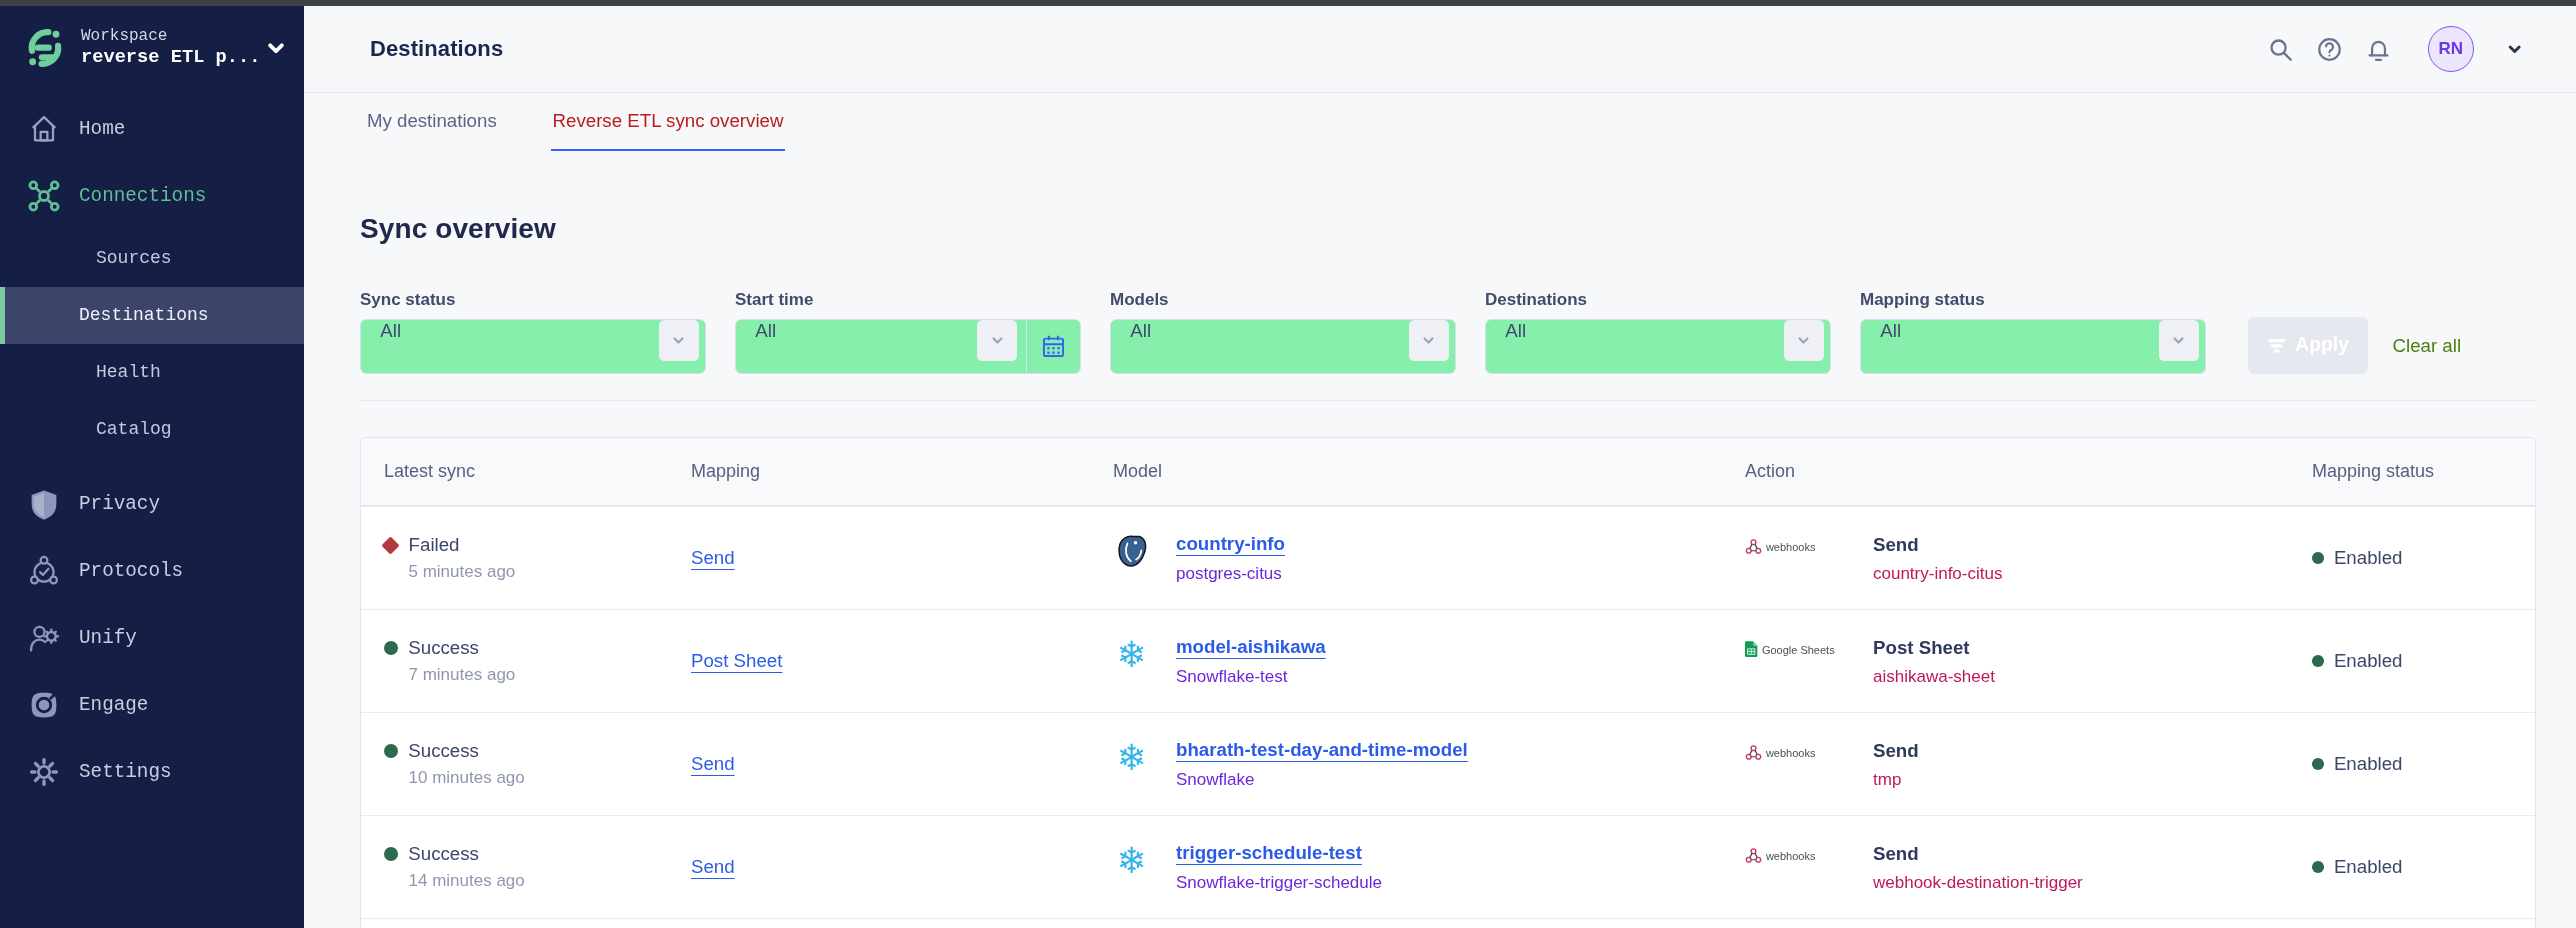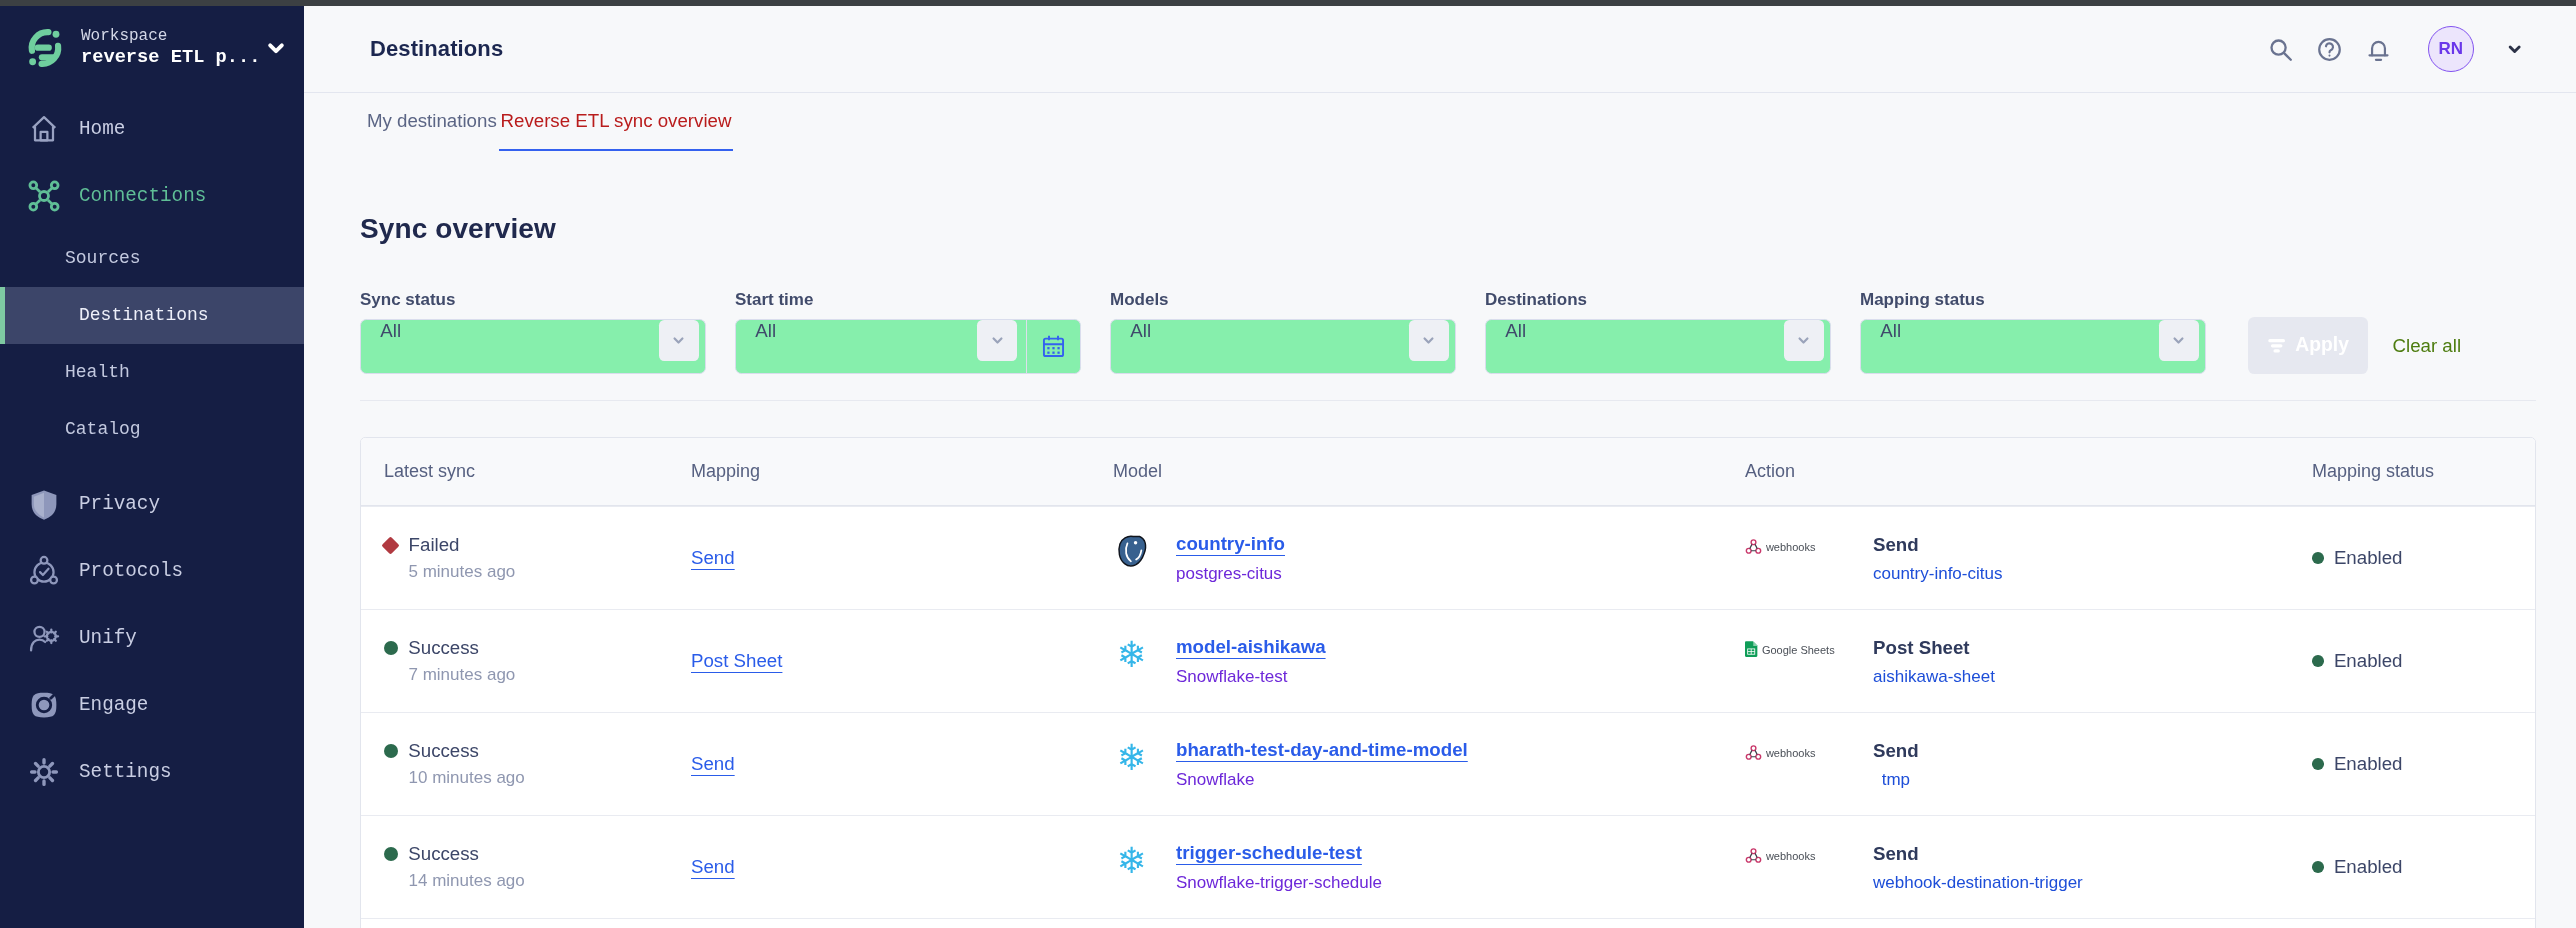--- a/index.html
+++ b/index.html
@@ -16,37 +16,37 @@
   .ws-text { margin-left:14px; flex:1; min-width:0; }
   .ws-eyebrow { font-size:16px; color:#d4d8e8; line-height:20.6px; }
   .ws-name { font-size:18.7px; font-weight:bold; color:#ffffff; line-height:23px; white-space:nowrap; }
   .ws-chev { width:22px; height:22px; flex:0 0 auto; margin-left:5.2px; }
 
   .menu { margin-top:26px; }
   .m-item { display:flex; align-items:center; height:67px; padding-left:26px; cursor:pointer; }
   .m-item .m-ic { width:36px; height:36px; margin-right:17px; flex:0 0 auto; }
   .m-label { font-size:19.3px; color:#c9cee3; }
   .m-item.green .m-label { color:#5fbe96; font-weight:500; }
-  .sub-item { display:flex; align-items:center; height:57px; padding-left:65px; cursor:pointer; }
+  .sub-item { display:flex; align-items:center; height:57px; padding-left:96px; cursor:pointer; }
   .sub-label { font-size:18px; color:#c3c9df; }
   .sub-item.selected { background:#3c4569; border-left:5.2px solid #7ec9a2; padding-left:74px; }
   .sub-item.selected .sub-label { color:#eef0fa; }
   .menu-gap { height:13px; }
 
   
   .content { position:absolute; left:304px; top:6.4px; right:0; bottom:0; background:#f7f8fa; overflow:hidden; }
 
   .app-header { height:87px; display:flex; align-items:center; padding:0 52px 0 66px; border-bottom:0.6px solid #e3e6ef; }
   .app-title { font-size:22px; font-weight:bold; color:#1c2750; letter-spacing:0.1px; }
   .hdr-right { margin-left:auto; display:flex; align-items:center; gap:22px; }
   .hdr-ic { width:27px; height:27px; cursor:pointer; }
   .avatar { width:46px; height:46px; border-radius:50%; background:#ece5fc; border:1.3px solid #8252f0; color:#6a37ea; font-weight:bold; font-size:17px; display:flex; align-items:center; justify-content:center; margin-left:14px; cursor:pointer; }
   .av-chev { width:19.3px; height:19.3px; margin-left:9px; cursor:pointer; }
 
-  .tabs { display:flex; padding:17px 0 0 61px; }
+  .tabs { display:flex; gap:52px; padding:17px 0 0 61px; }
   .tab { font-size:18.7px; color:#5b6585; padding:0 1.9px 17px 1.9px; border-bottom:2.6px solid transparent; cursor:pointer; }
   .tab.active { color:#b91c1c; border-bottom-color:#3461ef; }
 
   .page-h1 { margin:62px 0 0 56px; font-size:28px; line-height:32px; font-weight:bold; color:#20294d; letter-spacing:0.1px; }
 
   
   .filters { display:flex; align-items:flex-end; margin:45px 0 0 56px; }
   .f-group { width:346px; margin-right:29px; }
   .f-label { font-size:17px; font-weight:bold; color:#414b6b; line-height:20.6px; margin-bottom:7.7px; }
   .f-select { height:55px; background:#86efac; border:1.3px solid #dadded; border-radius:6.4px; display:flex; padding-left:19.3px; cursor:pointer; }
@@ -83,21 +83,21 @@
   .model-cell { display:flex; align-items:flex-start; }
   .model-ic { width:37px; height:37px; margin-right:26px; flex:0 0 auto; }
   .snowflake-glyph { font-size:36px; line-height:37px; color:#35b6e9; width:37px; text-align:center; margin-right:26px; flex:0 0 auto; }
   .model-sub { font-size:17px; color:#6d28d9; margin-top:9px; }
 
   .action-cell { display:flex; align-items:flex-start; }
   .vendor-logo { display:flex; align-items:center; margin:5.2px 18px 0 0; flex:0 0 auto; width:110px; }
   .vendor-logo svg { flex:0 0 auto; }
   .vendor-name { font-size:11px; color:#4a4f57; margin-left:3.9px; font-weight:500; white-space:nowrap; }
   .action-title { font-size:18.7px; font-weight:bold; color:#2f3a5c; line-height:23px; }
-  .action-sub { font-size:17px; color:#1d4ed8; margin-top:7.7px;text-align:center; }
+  .action-sub { font-size:17px; color:#be185d; margin-top:7.7px; }
 
   .ms-line { display:flex; align-items:center; }
   .ms-dot { width:11.6px; height:11.6px; border-radius:50%; background:#2c6a4d; margin-right:10.3px; }
   .ms-label { font-size:18.7px; color:#3c4668; }
 </style>
 </head>
 <body>
 
 <div class="top-strip"></div>
 

